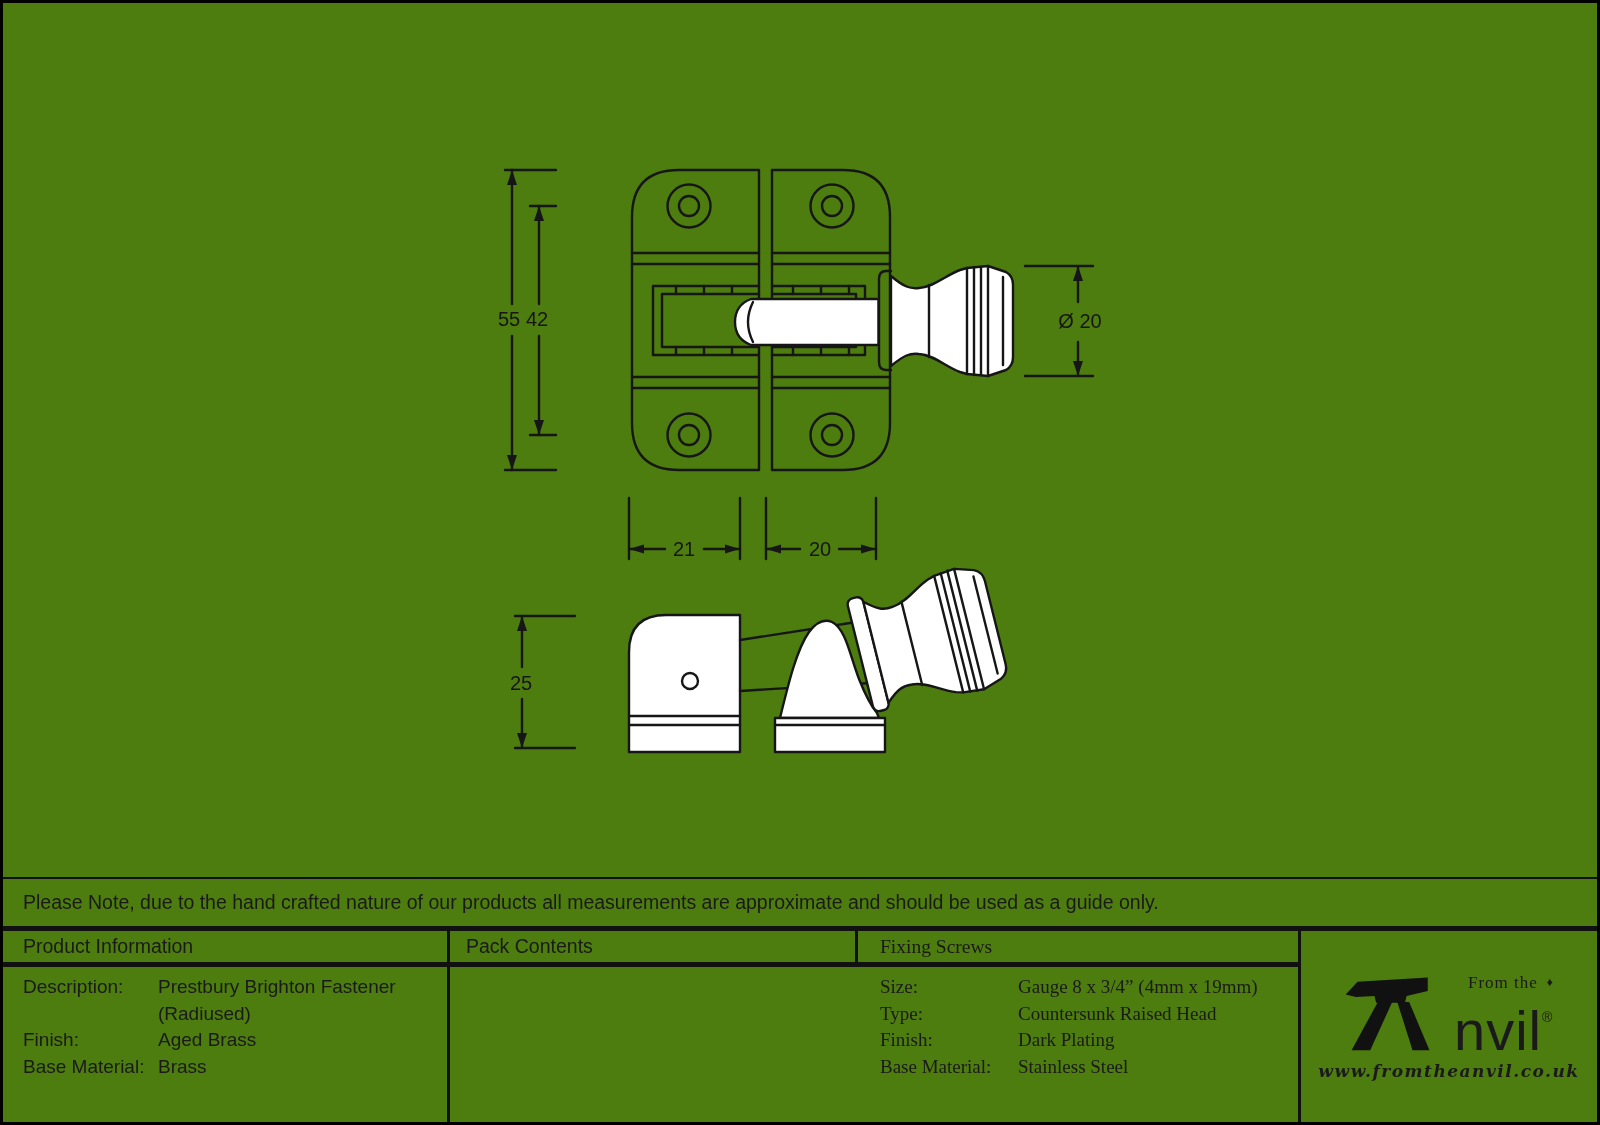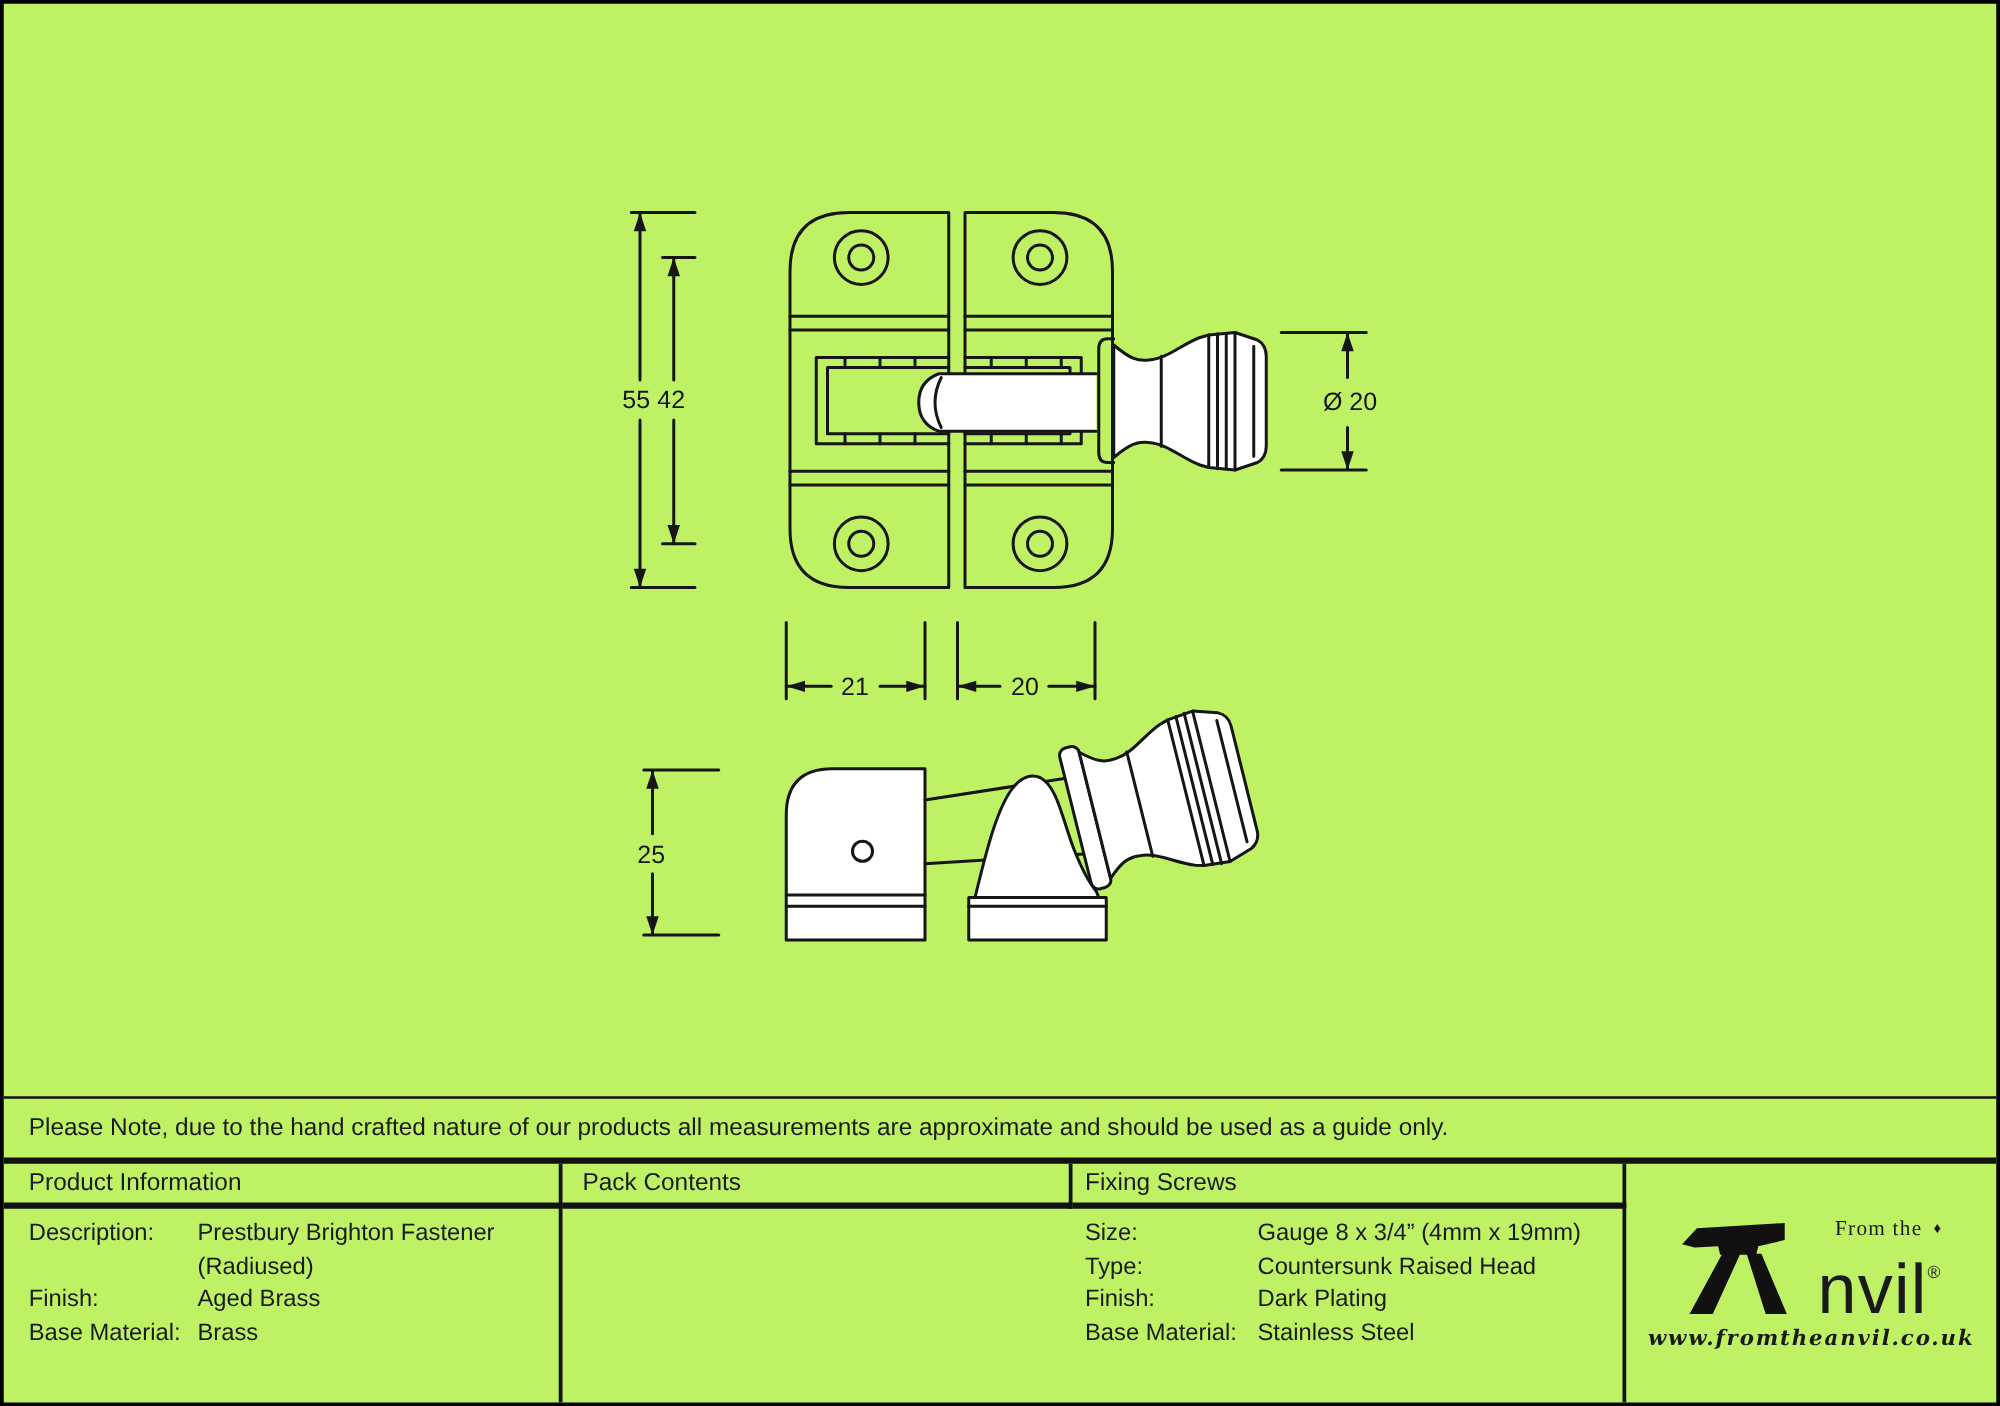--- a/index.html
+++ b/index.html
@@ -1,19 +1,19 @@
 <!DOCTYPE html>
 <html><head>
 <meta charset="utf-8">
 <style>
   html,body { margin:0; padding:0; background:#fff; }
   .page {
     position:relative; width:1600px; height:1125px;
     box-sizing:border-box; border:3px solid #000;
-    background:#bef264; color:#1a1a1a;
+    background:#4d7c0f; color:#1a1a1a;
     font-family:"Liberation Sans", sans-serif;
     overflow:hidden;
   }
   
   .drawing {
     height:876px; box-sizing:border-box;
     border-bottom:2px solid #111;
     position:relative;
   }
   .drawing svg { display:block; }
@@ -38,33 +38,33 @@
   .cell { box-sizing:border-box; }
   .cell.bordered { border-right:3px solid #111; }
   .cell.header {
     border-bottom:5px solid #111;
     display:flex; align-items:center;
     font-size:19.5px;
   }
   .cell.body { padding-top:7px; font-size:19px; }
   .pad1 { padding-left:20px; }
   .pad2 { padding-left:16px; }
-  .pad3 { padding-left:10px; }
+  .pad3 { padding-left:22px;font-family:Liberation Serif, serif; }
   .kv { display:flex; line-height:26.5px; }
   .kv .k { flex:none; }
   .w1 .k { width:135px; }
   .w3 .k { width:138px; }
   .list-line { line-height:26.5px; }
   
   .logo-cell {
     grid-column:4; grid-row:1 / 3;
     display:flex; align-items:center; justify-content:center;
   }
   .logo { text-align:center; }
-  .logo-top { display:flex; align-items:center; justify-content:center;gap:28px; }
+  .logo-top { display:flex; align-items:flex-start; justify-content:center;gap:28px; }
   .anvil-glyph { width:88px; height:80px; flex:none; margin-right:-6px; }
   .logo-right { display:flex; flex-direction:column; align-items:flex-start; }
   .logo-tagline {
     font-family:"Liberation Serif", serif;
     font-size:17px; letter-spacing:1px; margin-left:14px;
     display:flex; align-items:center; gap:9px;
   }
   .logo-diamond { font-size:12px; }
   .logo-name {
     font-family:Liberation Sans, sans-serif;

